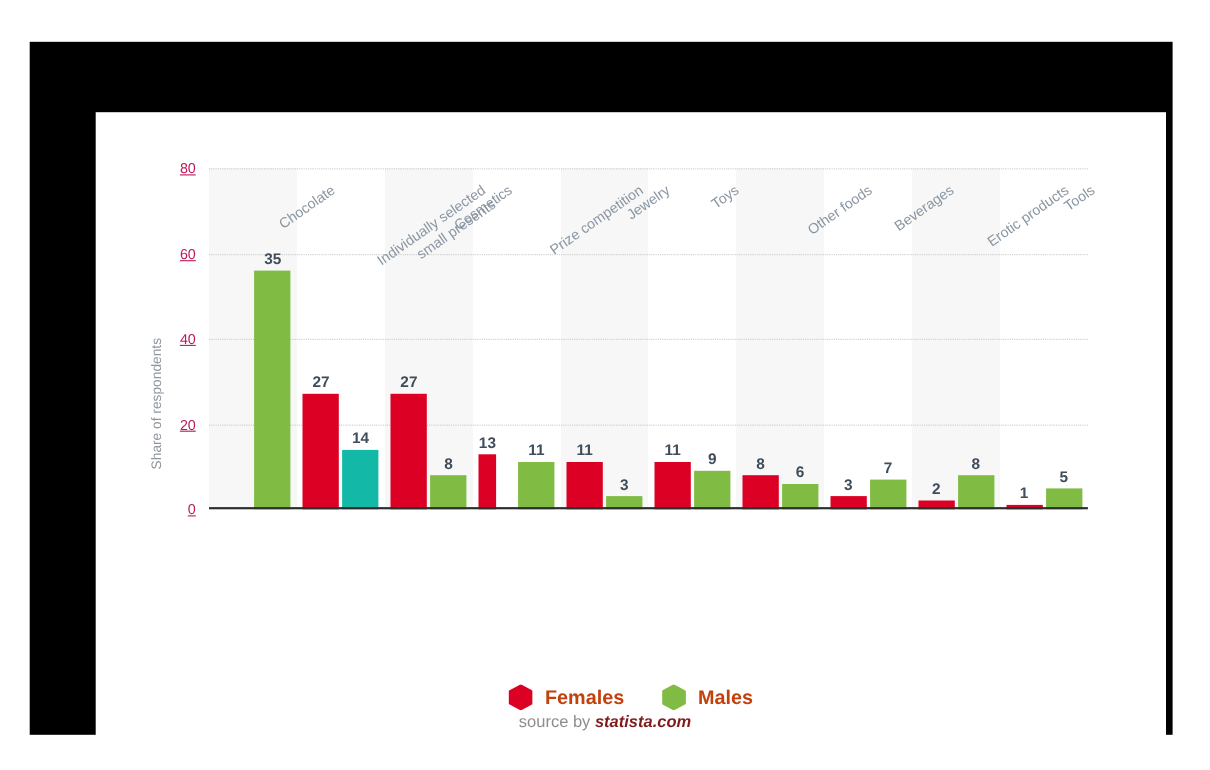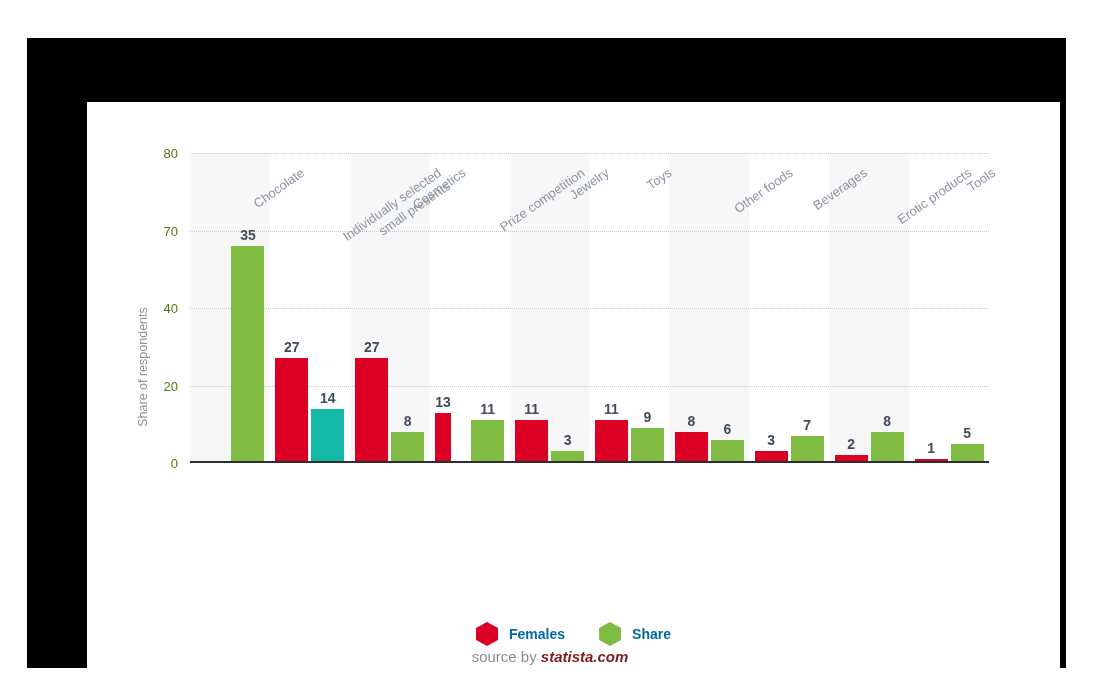--- a/index.html
+++ b/index.html
@@ -64,22 +64,23 @@
     border-top: 1px dotted #c9c9c9;
   }
 
   
   .ytick {
     position: absolute;
     right: 100%;
     margin-right: 12px;
     transform: translateY(-50%);
     font-size: 13px;
-    color: #4d7c0f;
+    color: #be185d;
     white-space: nowrap;
+    text-decoration: underline;
   }
 
   
   #baseline {
     position: absolute;
     left: 0;
     width: 100%;
     bottom: 0;
     height: 2px;
     background: #2e2e2e;
@@ -158,23 +159,23 @@
     display: flex;
     align-items: center;
     gap: 11px;
   }
   .hexmark {
     width: 22px;
     height: 24px;
     clip-path: polygon(50% 0%, 100% 25%, 100% 75%, 50% 100%, 0% 75%, 0% 25%);
   }
   .legend-label {
-    font-size: 14px;
+    font-size: 18px;
     font-weight: bold;
-    color: #0369a1;
+    color: #c2410c;
   }
 
   
   #source {
     position: absolute;
     left: 0;
     right: 0;
     top: 648px;
     text-align: center;
     font-size: 15px;
@@ -213,21 +214,21 @@
       <div id="gridlines">
           <div class="gridline" style="top: 232.5px;"></div>
           <div class="gridline" style="top: 155px;"></div>
           <div class="gridline" style="top: 77.5px;"></div>
           <div class="gridline" style="top: 0px;"></div>
         </div>
       <div id="yticks">
           <div class="ytick" style="top: 310px;">0</div>
           <div class="ytick" style="top: 232.5px;">20</div>
           <div class="ytick" style="top: 155px;">40</div>
-          <div class="ytick" style="top: 77.5px;">70</div>
+          <div class="ytick" style="top: 77.5px;">60</div>
           <div class="ytick" style="top: 0px;">80</div>
         </div>
       <div id="bars">
           <div class="group" style="left: 0px; width: 79.9px;">
             <div class="bar male" style="left: 41.45px; width: 33px; height: 217px; background: rgb(128, 187, 67);">
               <span class="barlabel">35</span>
             </div>
           </div>
           <div class="group" style="left: 79.9px; width: 79.9px;">
             <div class="bar female" style="left: 5.45px; width: 33px; height: 104.625px; background: rgb(220, 0, 36);">
@@ -317,21 +318,21 @@
         </div>
     </div>
 
     <div id="legend">
         <div class="legend-item">
           <span class="hexmark" style="background: rgb(220, 0, 36);"></span>
           <span class="legend-label">Females</span>
         </div>
         <div class="legend-item">
           <span class="hexmark" style="background: rgb(128, 187, 67);"></span>
-          <span class="legend-label">Share</span>
+          <span class="legend-label">Males</span>
         </div>
       </div>
 
   </div>
 </div>
 
 <div id="source">
   <span>source by </span><span class="brand">statista.com</span>
 </div>
 

